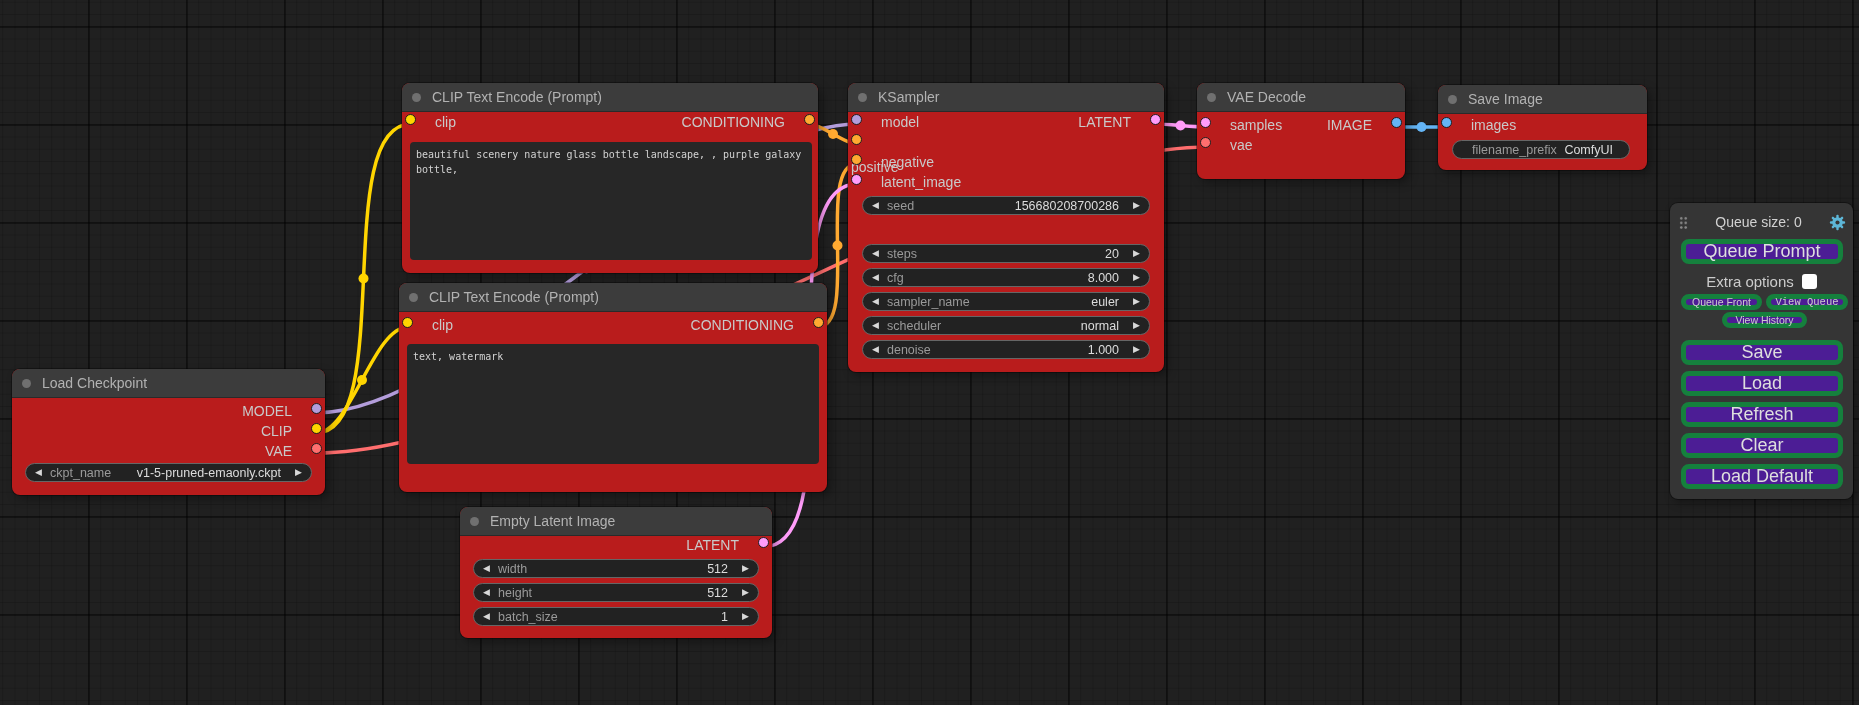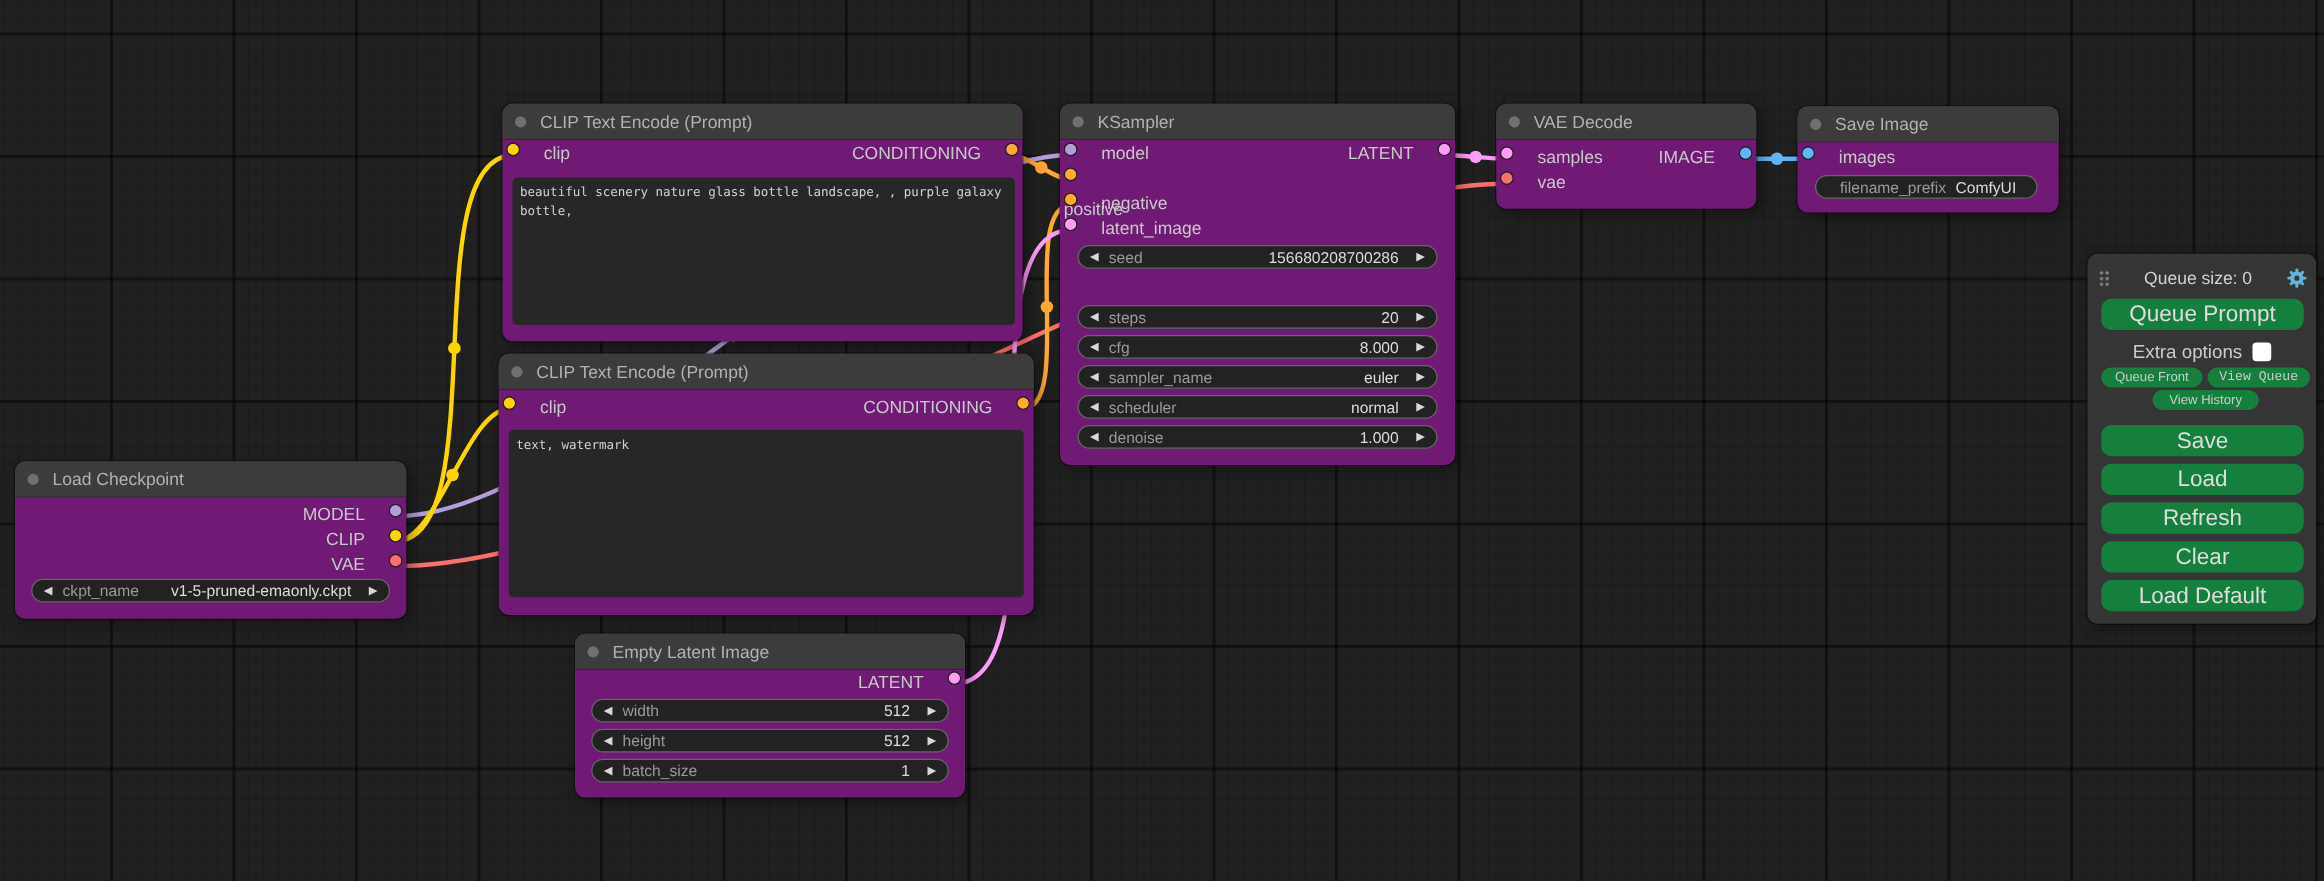--- a/index.html
+++ b/index.html
@@ -12,21 +12,21 @@
       linear-gradient(90deg, rgba(0,0,0,0.40) 2px, transparent 2px),
       linear-gradient(rgba(0,0,0,0.15) 1px, transparent 1px),
       linear-gradient(90deg, rgba(0,0,0,0.15) 1px, transparent 1px);
     background-size:98px 98px, 98px 98px, 12.25px 12.25px, 12.25px 12.25px;
     background-position:-10px 26px, -10px 26px, 2.25px 1.75px, 2.25px 1.75px;
     position:relative;
   }
   svg.wires { position:absolute; left:0; top:0; z-index:1; }
   .node {
     position:absolute; z-index:2;
-    background:#701a75; border-radius:8px;
+    background:#b91c1c; border-radius:8px;
     box-shadow:0 0 0 1px rgba(0,0,0,0.35), 4px 4px 10px rgba(0,0,0,0.35);
   }
   .node-title {
     position:absolute; left:0; right:0; top:0; height:29px;
     background:#3c3c3c; border-radius:8px 8px 0 0;
     border-bottom:1px solid #2a2a2a;
     display:flex; align-items:center;
     font-size:14px; color:#b2b2b2;
   }
   .title-dot { width:9px; height:9px; border-radius:50%; margin:0 11px 0 10px; flex:none; }
@@ -64,21 +64,21 @@
     box-shadow:0 0 0 1px rgba(0,0,0,0.35), 4px 4px 10px rgba(0,0,0,0.35);
   }
   .qheader { position:absolute; top:9px; left:9px; right:7px; height:20px; display:flex; align-items:center; }
   .qdrag { width:9px; height:13px; flex:none;
     background-image:radial-gradient(circle, #878787 1.1px, transparent 1.4px);
     background-size:4.5px 4.6px; }
   .qtitle { flex:1; text-align:center; font-size:14px; color:#d2d2d2; }
   .qgear { flex:none; width:17px; height:17px; }
   .qbtn {
     position:absolute; left:11px; width:162px;
-    background:#15803d; border:5px solid #15803d; border-radius:8px;
+    background:#4c1d95; border:5px solid #15803d; border-radius:8px;
     color:#dedede; display:flex; align-items:center; justify-content:center;
   }
   .qbtn.big { height:25px; font-size:18px; }
   .qbtn.small { height:16px; font-size:10.5px; color:#cccccc; border-radius:8px; }
   .qextra { position:absolute; top:69px; left:0; width:100%; height:18px;
     display:flex; align-items:center; justify-content:center;
     font-size:15px; color:#cccccc; }
   .qcheck { width:15px; height:15px; background:#fff; border-radius:3px; margin-left:8px; }
 </style>
 </head>
@@ -152,21 +152,21 @@
     <span>CLIP Text Encode (Prompt)</span>
   </div>
   <div class="slot in" style="top:34px;">
     <span class="slot-dot" style="background: rgb(255, 213, 0);"></span>
     <span>clip</span>
   </div>
   <div class="slot out" style="top:34px;">
     <span class="slot-dot" style="background: rgb(255, 169, 49);"></span>
     <span>CONDITIONING</span>
   </div>
-  <textarea class="node-text" style="left: 8px; top: 61px; width: 412px; height: 134px;" spellcheck="false">text, watermark</textarea>
+  <textarea class="node-text" style="left: 8px; top: 61px; width: 412px; height: 120px;" spellcheck="false">text, watermark</textarea>
 </div>
 
 <div class="node" style="left:460px; top:507px; width:312px; height:131px;">
   <div class="node-title">
     <span class="title-dot" style="background: rgb(112, 112, 112);"></span>
     <span>Empty Latent Image</span>
   </div>
   <div class="slot out" style="top:30px;">
     <span class="slot-dot" style="background: rgb(255, 156, 249);"></span>
     <span>LATENT</span>
@@ -247,21 +247,21 @@
     <span class="w-arrow right">▶</span>
   </div>
   <div class="widget" style="left:14px; top:257px; width:288px;">
     <span class="w-arrow">◀</span>
     <span class="w-label">denoise</span>
     <span class="w-value">1.000</span>
     <span class="w-arrow right">▶</span>
   </div>
 </div>
 
-<div class="node" style="left:1197px; top:83px; width:208px; height:84px;">
+<div class="node" style="left:1197px; top:83px; width:208px; height:96px;">
   <div class="node-title">
     <span class="title-dot" style="background: rgb(112, 112, 112);"></span>
     <span>VAE Decode</span>
   </div>
   <div class="slot in" style="top:34px;">
     <span class="slot-dot" style="background: rgb(255, 156, 249);"></span>
     <span>samples</span>
   </div>
   <div class="slot in" style="top:54px;">
     <span class="slot-dot" style="background: rgb(255, 110, 110);"></span>

